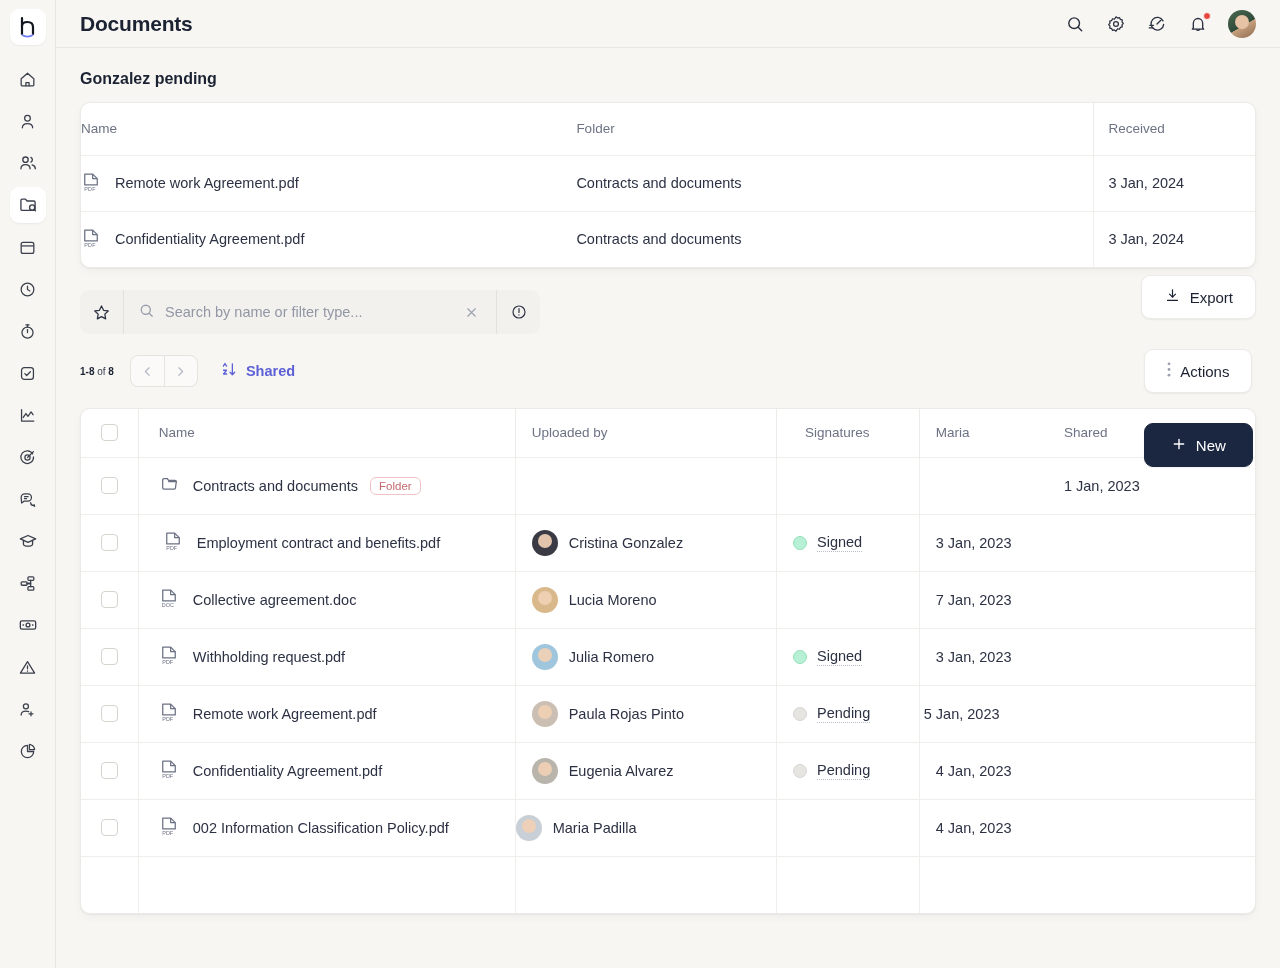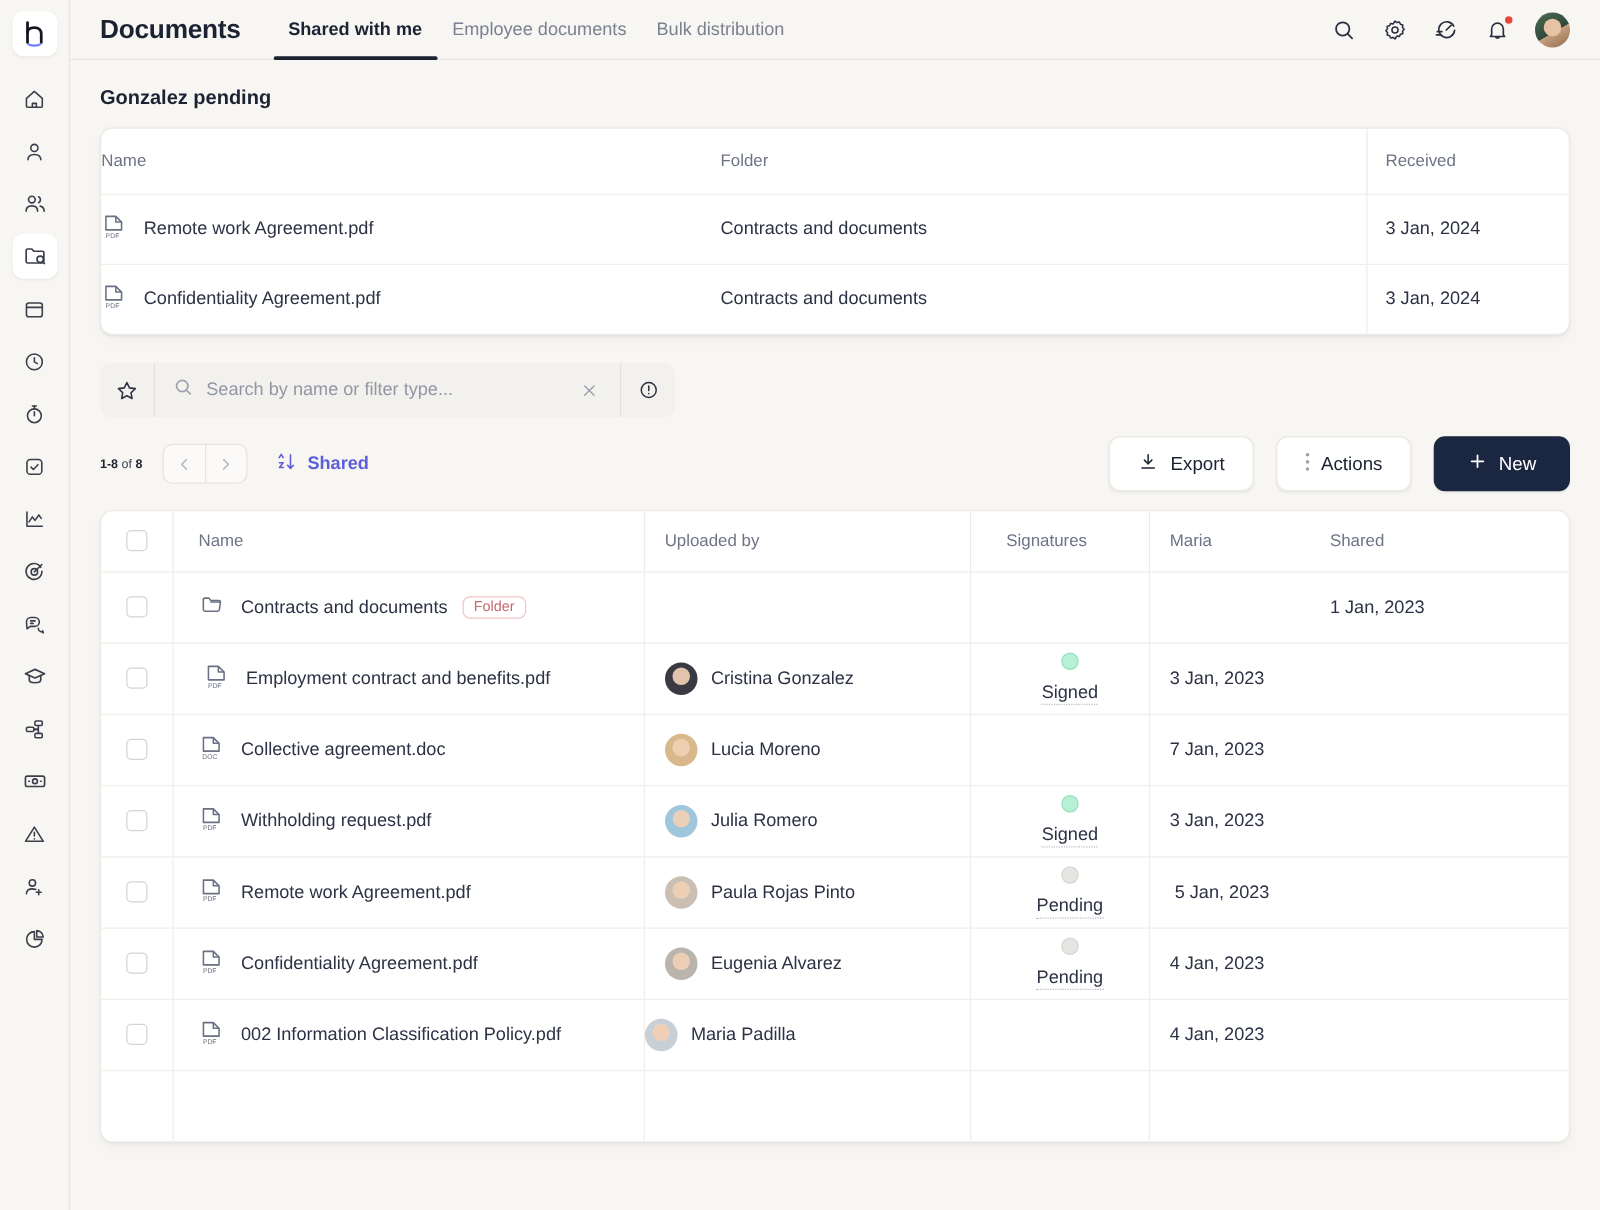--- a/index.html
+++ b/index.html
@@ -146,21 +146,21 @@
   }
   .pager div {
     width: 33px; display: flex; align-items: center; justify-content: center;
     color: #b6bac4; cursor: pointer;
   }
   .pager div + div { border-left: 1px solid #e6e4df; }
   .sortbtn {
     display: flex; align-items: center; gap: 8px; margin-left: 22px;
     color: #5c5fd6; font-size: 14.5px; font-weight: bold; cursor: pointer;
   }
-  .tb-right { margin-left: auto; display: flex; align-items: center; gap: 18px; }
+  .tb-right { margin-left: auto; display: flex; align-items: center; gap: 30px; flex-direction: column; }
   .btn {
     display: flex; align-items: center; justify-content: center; gap: 9px;
     height: 44px; padding: 0 22px; border-radius: 9px;
     font-size: 15px; color: #1b2232; cursor: pointer;
     background: #ffffff; border: 1px solid #eceae6;
     box-shadow: 0 1px 2px rgba(20,20,40,.06);
   }
   .btn.primary {
     background: #1b2740; color: #ffffff; border-color: #1b2740;
     padding: 0 26px;
@@ -190,21 +190,21 @@
   }
   .uploader { display: flex; align-items: center; gap: 11px; }
   .av {
     width: 26px; height: 26px; border-radius: 50%; flex: 0 0 26px;
     position: relative; overflow: hidden;
   }
   .av::after {
     content: ""; position: absolute; left: 6px; top: 4px; width: 14px; height: 14px;
     border-radius: 50%; background: rgba(240,208,180,.92);
   }
-  .sig { display: flex; align-items: center; gap: 10px; flex-direction: column; }
+  .sig { display: flex; align-items: center; gap: 10px; }
   .sigdot { width: 14px; height: 14px; border-radius: 50%; flex: 0 0 14px; }
   .sigdot.signed { background: #b7f0d4; border: 1px solid #94e0bd; }
   .sigdot.pending { background: #e6e5e2; border: 1px solid #d7d6d2; }
   .sigtext {
     border-bottom: 1.5px dotted #b9bdc7; padding-bottom: 1px; cursor: pointer;
     color: #2c3244;
   }
 </style>
 </head>
 <body>
@@ -369,25 +369,20 @@
           </svg>
         </span>
       </div>
     </div>
   </div>
 
   <div class="right">
 
     <div class="topbar">
       <div class="app-title">Documents</div>
-      <div class="tabs">
-        <div class="tab active">Shared with me</div>
-        <div class="tab">Employee documents</div>
-        <div class="tab">Bulk distribution</div>
-      </div>
 
       <div class="topbar-right">
         <div class="ticon">
           <svg width="20" height="20" viewBox="0 0 24 24" fill="none" stroke="currentColor" stroke-width="1.7" stroke-linecap="round">
             <circle cx="11" cy="11" r="6.4"></circle>
               <path d="M15.8 15.8 L20 20"></path>
           </svg>
         </div>
         <div class="ticon">
           <svg width="20" height="20" viewBox="0 0 24 24" fill="none" stroke="currentColor" stroke-width="1.5" stroke-linejoin="round">
@@ -718,21 +713,21 @@
                   <span class="av" style="background:#cbbfb3"></span>
                   <span>Paula Rojas Pinto</span>
                 </div>
               </td>
               <td class="divider" style="padding-left:16px">
                 <div class="sig">
                   <span class="sigdot pending"></span>
                   <span class="sigtext">Pending</span>
                 </div>
               </td>
-              <td class="divider" style="padding-left:20px">5 Jan, 2023</td>
+              <td class="divider" style="padding-left:4px">5 Jan, 2023</td>
               <td style="padding-left:16px"></td>
             </tr>
 
             <tr>
               <td style="padding-left:20px">
                   <span class="cb"></span>
                 </td>
               <td class="divider" style="padding-left:20px">
                 <div class="namecell">
                   <span class="fileicon">

